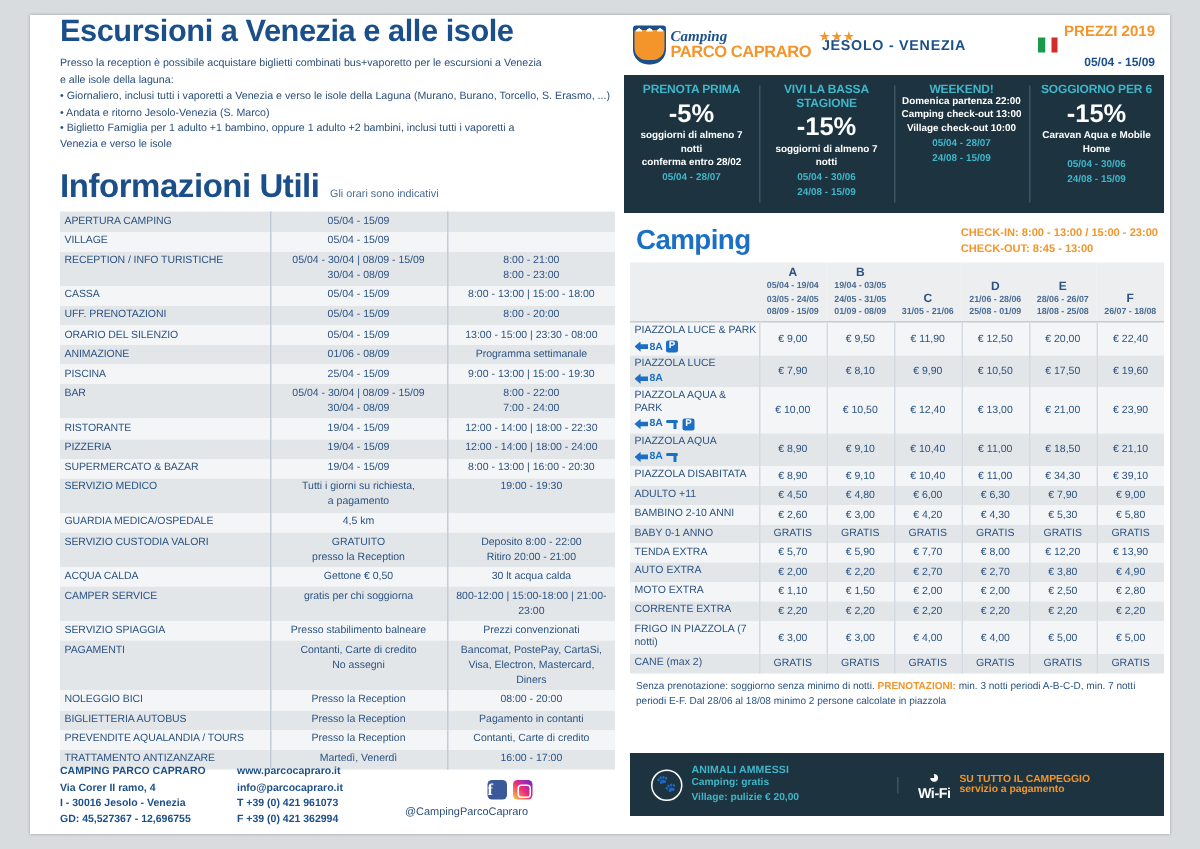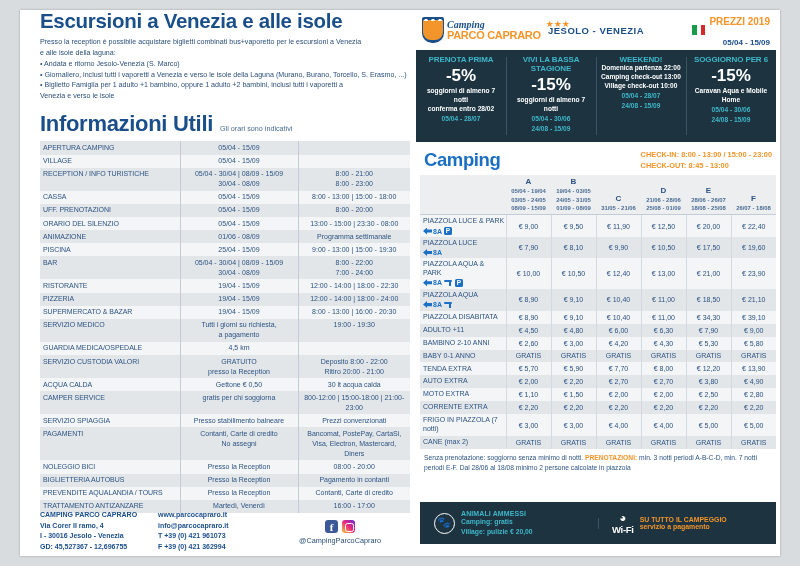--- a/index.html
+++ b/index.html
@@ -35,21 +35,21 @@
   table.info td.c1 { width:140px; text-align:left; letter-spacing:-0.05px;}
   table.info td.c2 { width:118px; text-align:center; border-left:1px solid #c3ccd6;}
   table.info td.c3 { width:112px; text-align:center; border-left:1px solid #c3ccd6;}
   table.info tr.alt td { background:#e3e6e9; }
   table.info tr.plain td { background:#f4f5f6; }
   .sub { display:block; }
 
   .contact { position:absolute; left:20px; top:500px; width:370px; display:flex; font-size:7.0px; color:#1b4f8a; line-height:1.5; font-weight:bold;}
   .contact .col1 { width:118px; }
   .contact .col2 { width:112px; }
-  .contact .col3 { flex:1; text-align:center; padding-top:10px;}
+  .contact .col3 { flex:1; text-align:left; padding-top:10px;}
   .social { display:flex; gap:4px; justify-content:center; margin-bottom:3px; }
   .ic-fb, .ic-ig { width:13px; height:13px; border-radius:3px; display:inline-block; position:relative;}
   .ic-fb { background:#3b5998; }
   .ic-fb:after { content:"f"; position:absolute; left:0; right:0; top:-1px; color:#fff; font-size:11px; font-weight:bold; font-family:"Liberation Serif", serif;}
   .ic-ig { background:linear-gradient(45deg,#f9ce34,#ee2a7b,#6228d7); }
   .ic-ig:after { content:""; position:absolute; left:3px; top:3px; width:7px; height:7px; border:1.4px solid #fff; border-radius:2.5px; }
   .handle { font-size:7.3px; color:#2b4f7a; font-weight:normal;}
 
   
   .right { position:absolute; left:396px; top:0px; width:360px; height:546px; }
@@ -134,22 +134,22 @@
 </head>
 <body>
 
 <div class="page">
 
   <div class="left">
     <div class="h1">Escursioni a Venezia e alle isole</div>
     <div class="intro">
       <p>Presso la reception è possibile acquistare biglietti combinati bus+vaporetto per le escursioni a Venezia</p>
       <p>e alle isole della laguna:</p>
+      <p>• Giornaliero, inclusi tutti i vaporetti a Venezia e verso le isole della Laguna (Murano, Burano, Torcello, S. Erasmo, ...)</p>
       <p>• Andata e ritorno Jesolo-Venezia (S. Marco)</p>
-      <p>• Giornaliero, inclusi tutti i vaporetti a Venezia e verso le isole della Laguna (Murano, Burano, Torcello, S. Erasmo, ...)</p>
       <p>• Biglietto Famiglia per 1 adulto +1 bambino, oppure 1 adulto +2 bambini, inclusi tutti i vaporetti a</p>
       <p>Venezia e verso le isole</p>
     </div>
 
     <div class="h2wrap">
       <div class="h2">Informazioni Utili</div>
       <div class="h2sub">Gli orari sono indicativi</div>
     </div>
 
     <table class="info">

